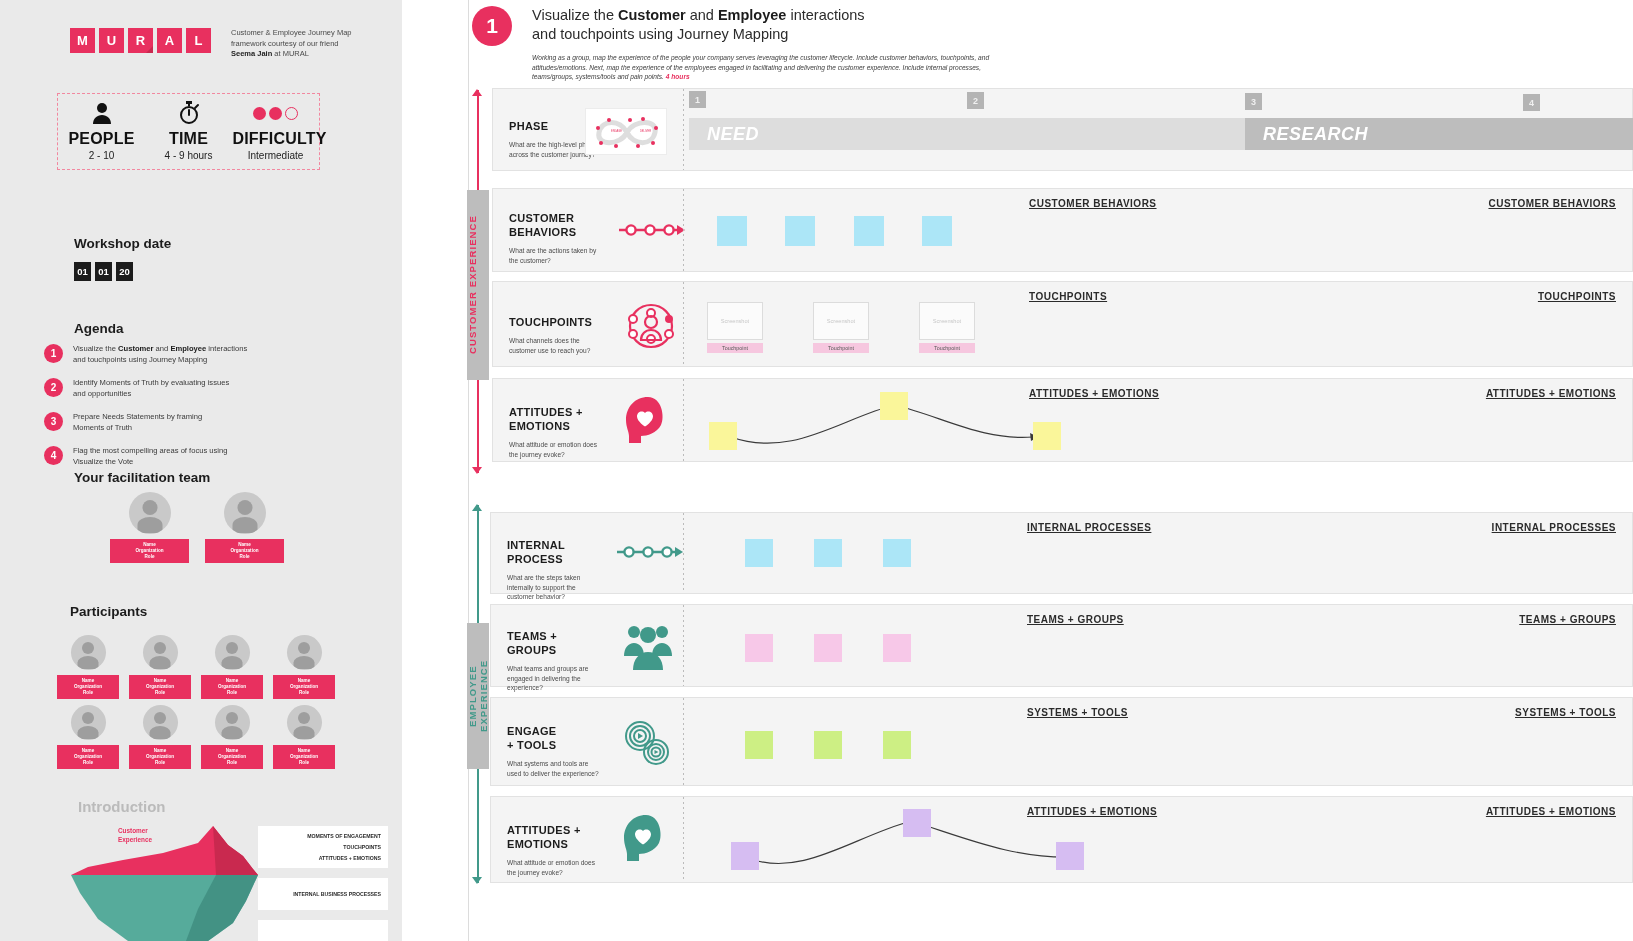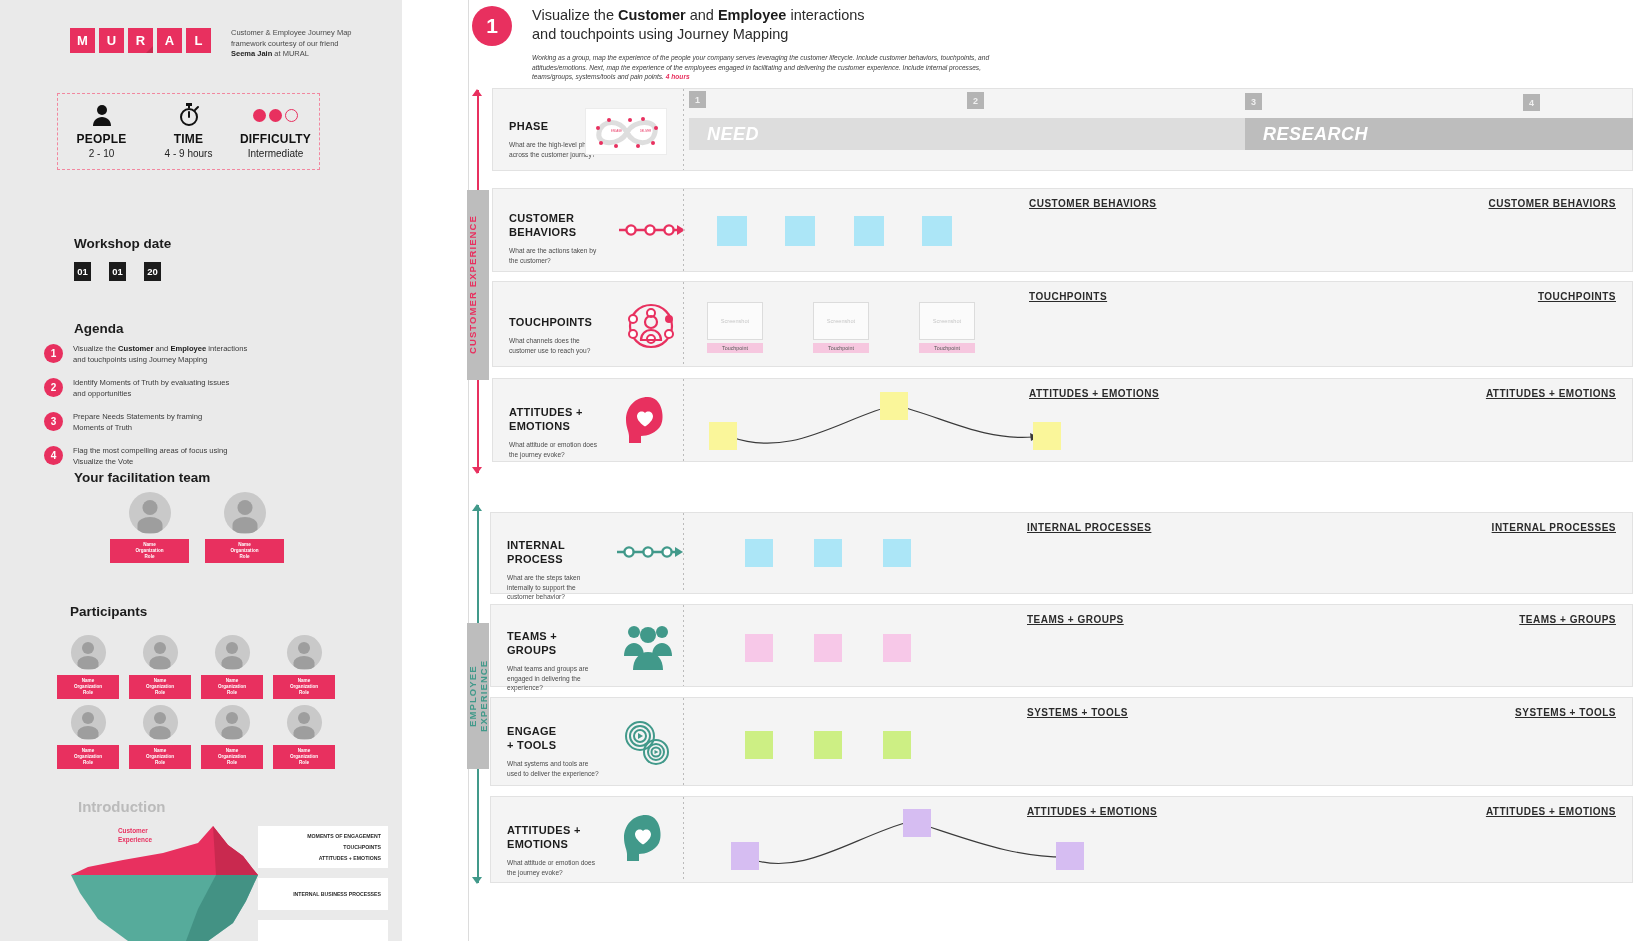--- a/index.html
+++ b/index.html
@@ -41,32 +41,32 @@
 
   .meta-box {
     position: absolute; left: 57px; top: 93px;
     width: 263px; height: 77px;
     border: 1px dashed #f2879f;
     background: #eaeaea;
     display: flex; align-items: center; justify-content: space-around;
   }
   .meta-item { text-align: center; width: 33%; }
   .meta-icon { height: 22px; display: flex; align-items: center; justify-content: center; margin-bottom: 6px; }
-  .meta-title { font-size: 12px; font-weight: bold; color: #111; letter-spacing: .2px; text-align: center; }
+  .meta-title { font-size: 16px; font-weight: bold; color: #111; letter-spacing: .2px; text-align: center; }
   .meta-sub { font-size: 10px; color: #222; margin-top: 2px; }
   .dots { display: flex; gap: 3px; align-items: center; }
   .dot { width: 13px; height: 13px; border-radius: 50%; background: #e8305f; }
   .dot.open { background: transparent; border: 1.6px solid #e8305f; }
 
   .side-h {
     position: absolute; font-size: 13.5px; font-weight: bold; color: #1c1c1c;
   }
   .side-h.light { color: #bbbbbb; }
 
-  .date-boxes { position: absolute; left: 74px; top: 262px; display: flex; gap: 18px; }
+  .date-boxes { position: absolute; left: 74px; top: 262px; display: flex; gap: 4px; }
   .date-box {
     width: 17px; height: 19px; background: #1c1c1c; color: #ffffff;
     font-size: 9.5px; font-weight: bold;
     display: flex; align-items: center; justify-content: center;
   }
 
   .agenda-list { position: absolute; left: 44px; top: 343px; width: 300px; }
   .agenda-item { display: flex; align-items: flex-start; margin-bottom: 12px; }
   .agenda-num {
     flex: 0 0 auto; width: 19px; height: 19px; border-radius: 50%;

